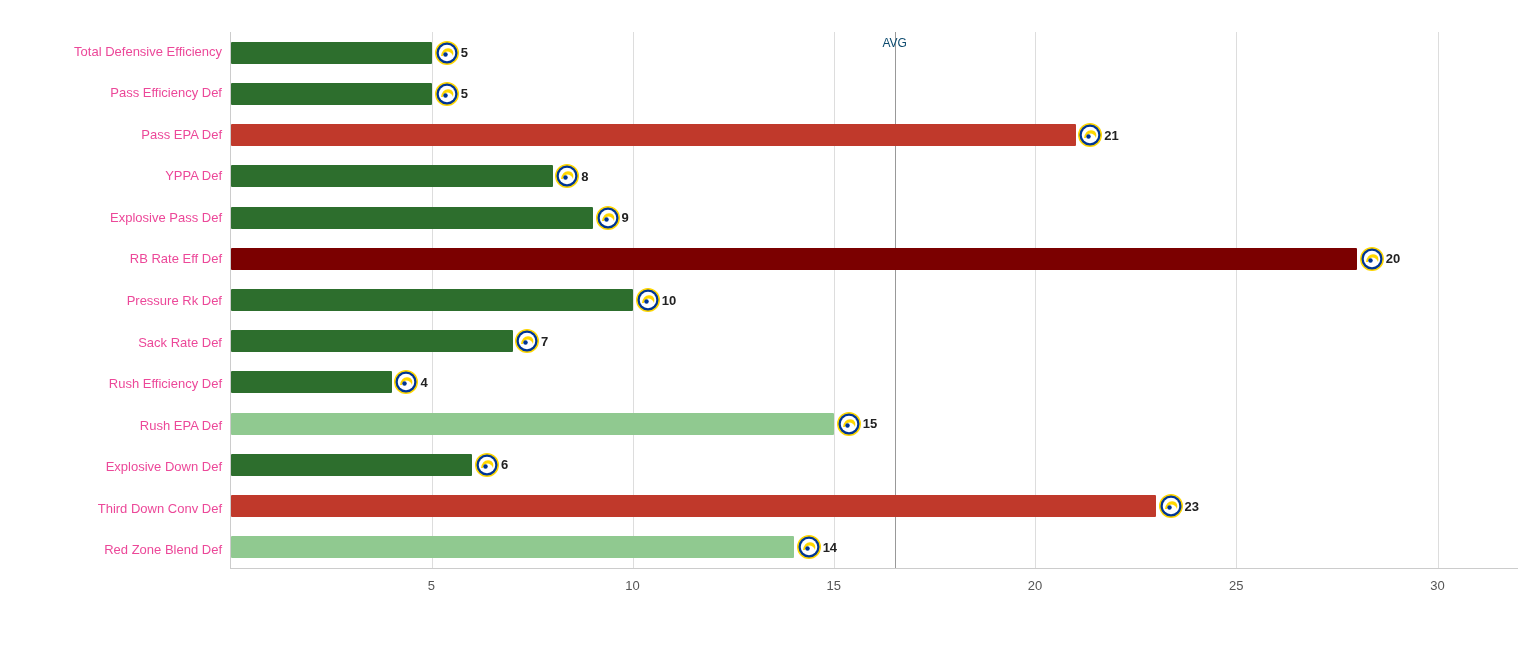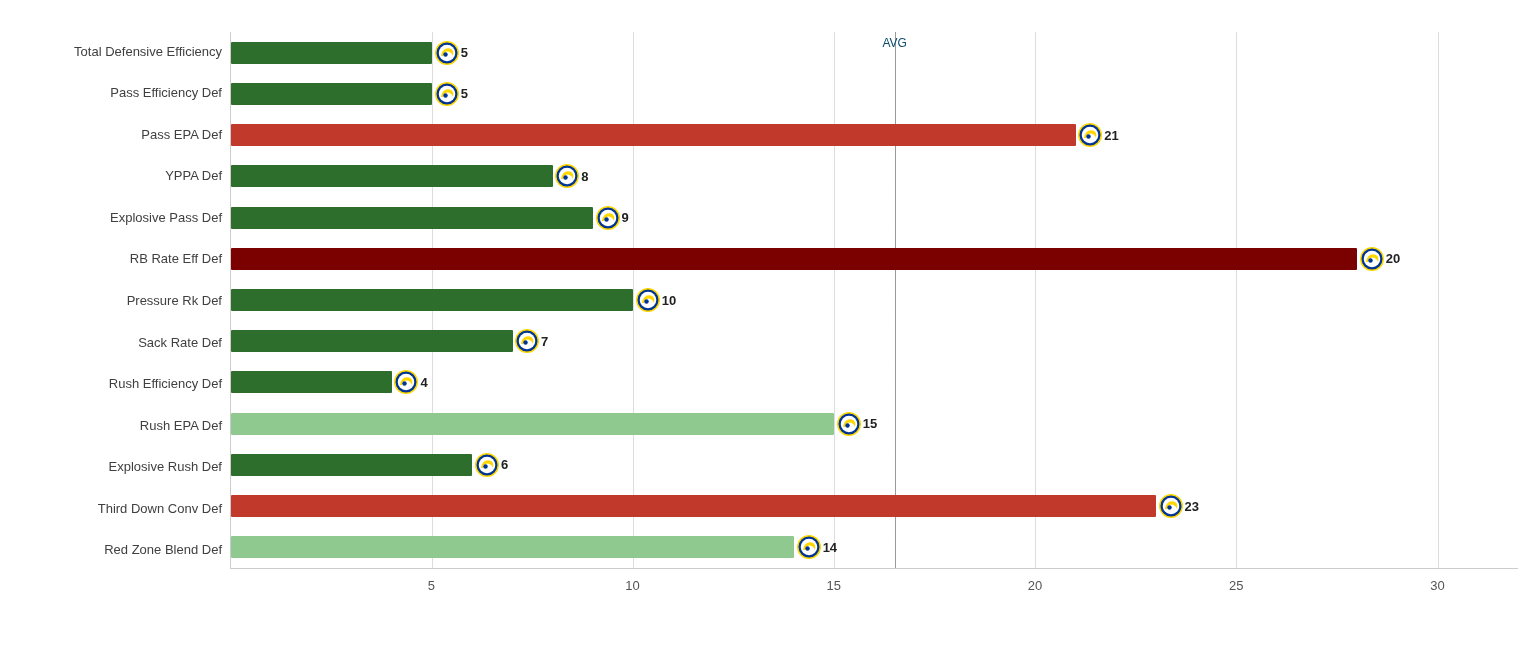--- a/index.html
+++ b/index.html
@@ -30,21 +30,21 @@
     .y-labels {
       width: 210px;
       flex-shrink: 0;
       display: flex;
       flex-direction: column;
       justify-content: space-between;
       padding-bottom: 28px;
     }
     .y-label {
       font-size: 13px;
-      color: #404040;
+      color: #ec4899;
       text-align: right;
       padding-right: 8px;
       height: 38px;
       display: flex;
       align-items: center;
       justify-content: flex-end;
     }
     .bars-section {
       flex: 1;
       display: flex;
@@ -139,21 +139,21 @@
         <div class="y-label">Total Defensive Efficiency</div>
         <div class="y-label">Pass Efficiency Def</div>
         <div class="y-label">Pass EPA Def</div>
         <div class="y-label">YPPA Def</div>
         <div class="y-label">Explosive Pass Def</div>
         <div class="y-label">RB Rate Eff Def</div>
         <div class="y-label">Pressure Rk Def</div>
         <div class="y-label">Sack Rate Def</div>
         <div class="y-label">Rush Efficiency Def</div>
         <div class="y-label">Rush EPA Def</div>
-        <div class="y-label">Explosive Rush Def</div>
+        <div class="y-label">Explosive Down Def</div>
         <div class="y-label">Third Down Conv Def</div>
         <div class="y-label">Red Zone Blend Def</div>
       </div>
     <div class="bars-section">
       <div class="bars-area" id="bars-area">
         <div class="grid-lines" id="grid-lines">
             <div class="avg-line" style="left: 51.5625%;"></div>
             <div class="avg-label" style="left: 51.5625%;">AVG</div>
             <div class="grid-line" style="left: 15.625%;"></div>
             <div class="grid-line" style="left: 31.25%;"></div>

